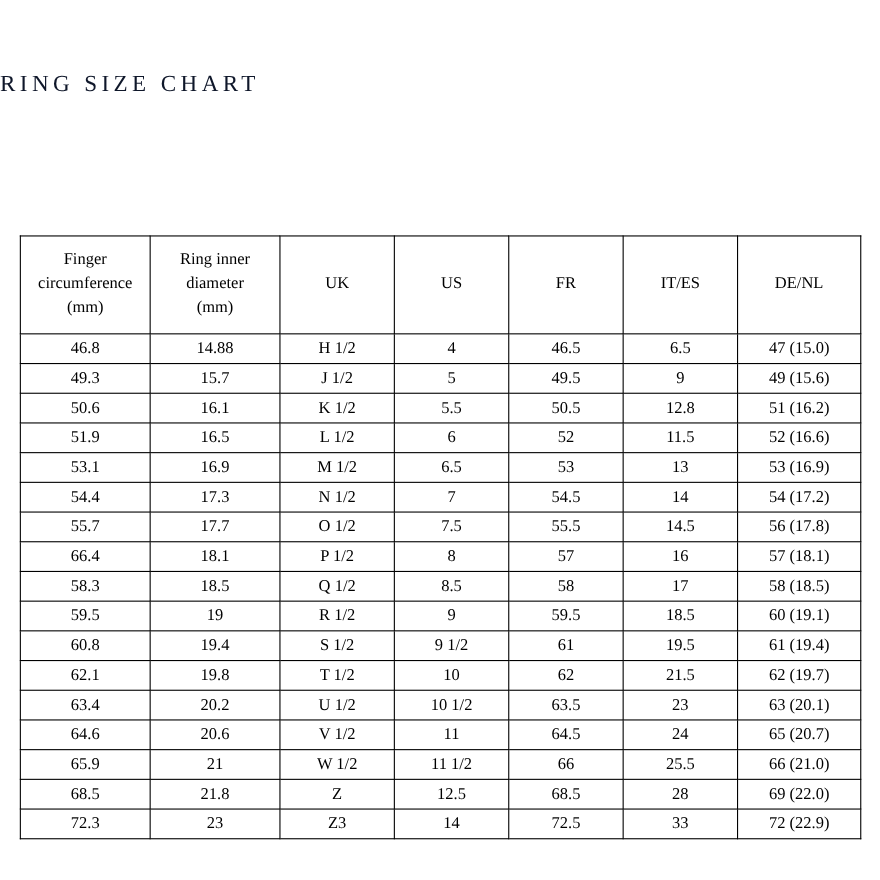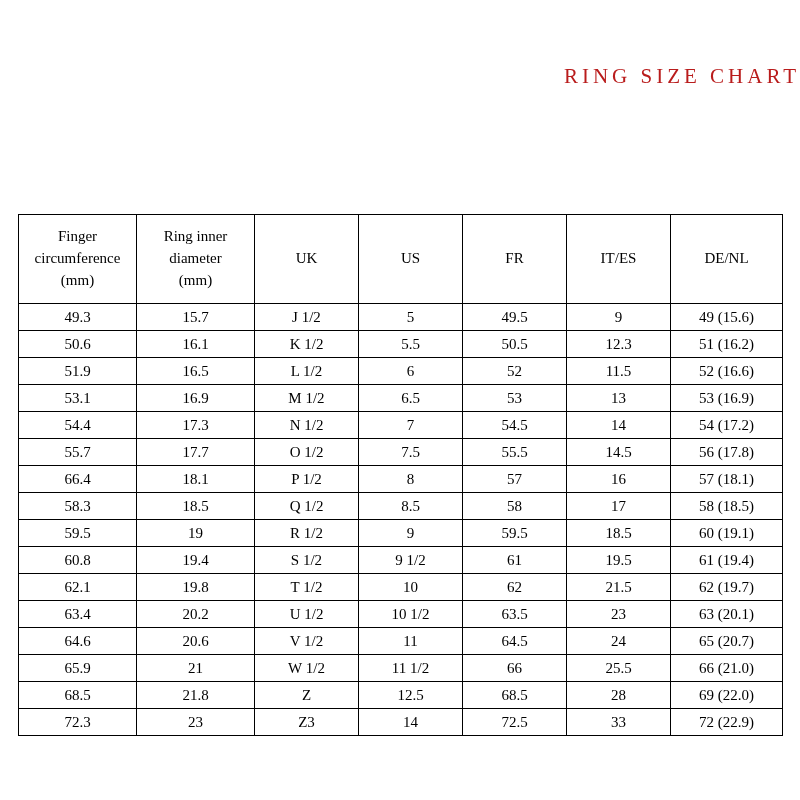--- a/index.html
+++ b/index.html
@@ -14,29 +14,28 @@
     color: #000000;
     overflow: hidden;
   }
   .page {
     width: 800px;
     height: 800px;
     position: relative;
     box-sizing: border-box;
   }
   .chart-title {
-    text-align: right;
+    text-align: left;
     font-family: "Liberation Serif", serif;
     font-size: 21px;
     letter-spacing: 4px;
     font-weight: 400;
     margin-top: 64px;
     margin-bottom: 0;
-    color: #b91c1c;
-    margin-left: 45px;
+    color: #0f172a;
   }
   .table-wrap {
     position: absolute;
     left: 18px;
     top: 150px;
     width: 764px;
   }
   table.size-chart {
     border-collapse: collapse;
     width: 764px;
@@ -113,35 +112,44 @@
             <th>
               <span class="hdr-line">IT/ES</span>
             </th>
             <th>
               <span class="hdr-line">DE/NL</span>
             </th>
           </tr>
       </thead>
       <tbody>
           <tr>
+            <td>46.8</td>
+            <td>14.88</td>
+            <td>H 1/2</td>
+            <td>4</td>
+            <td>46.5</td>
+            <td>6.5</td>
+            <td>47 (15.0)</td>
+          </tr>
+          <tr>
             <td>49.3</td>
             <td>15.7</td>
             <td>J 1/2</td>
             <td>5</td>
             <td>49.5</td>
             <td>9</td>
             <td>49 (15.6)</td>
           </tr>
           <tr>
             <td>50.6</td>
             <td>16.1</td>
             <td>K 1/2</td>
             <td>5.5</td>
             <td>50.5</td>
-            <td>12.3</td>
+            <td>12.8</td>
             <td>51 (16.2)</td>
           </tr>
           <tr>
             <td>51.9</td>
             <td>16.5</td>
             <td>L 1/2</td>
             <td>6</td>
             <td>52</td>
             <td>11.5</td>
             <td>52 (16.6)</td>

